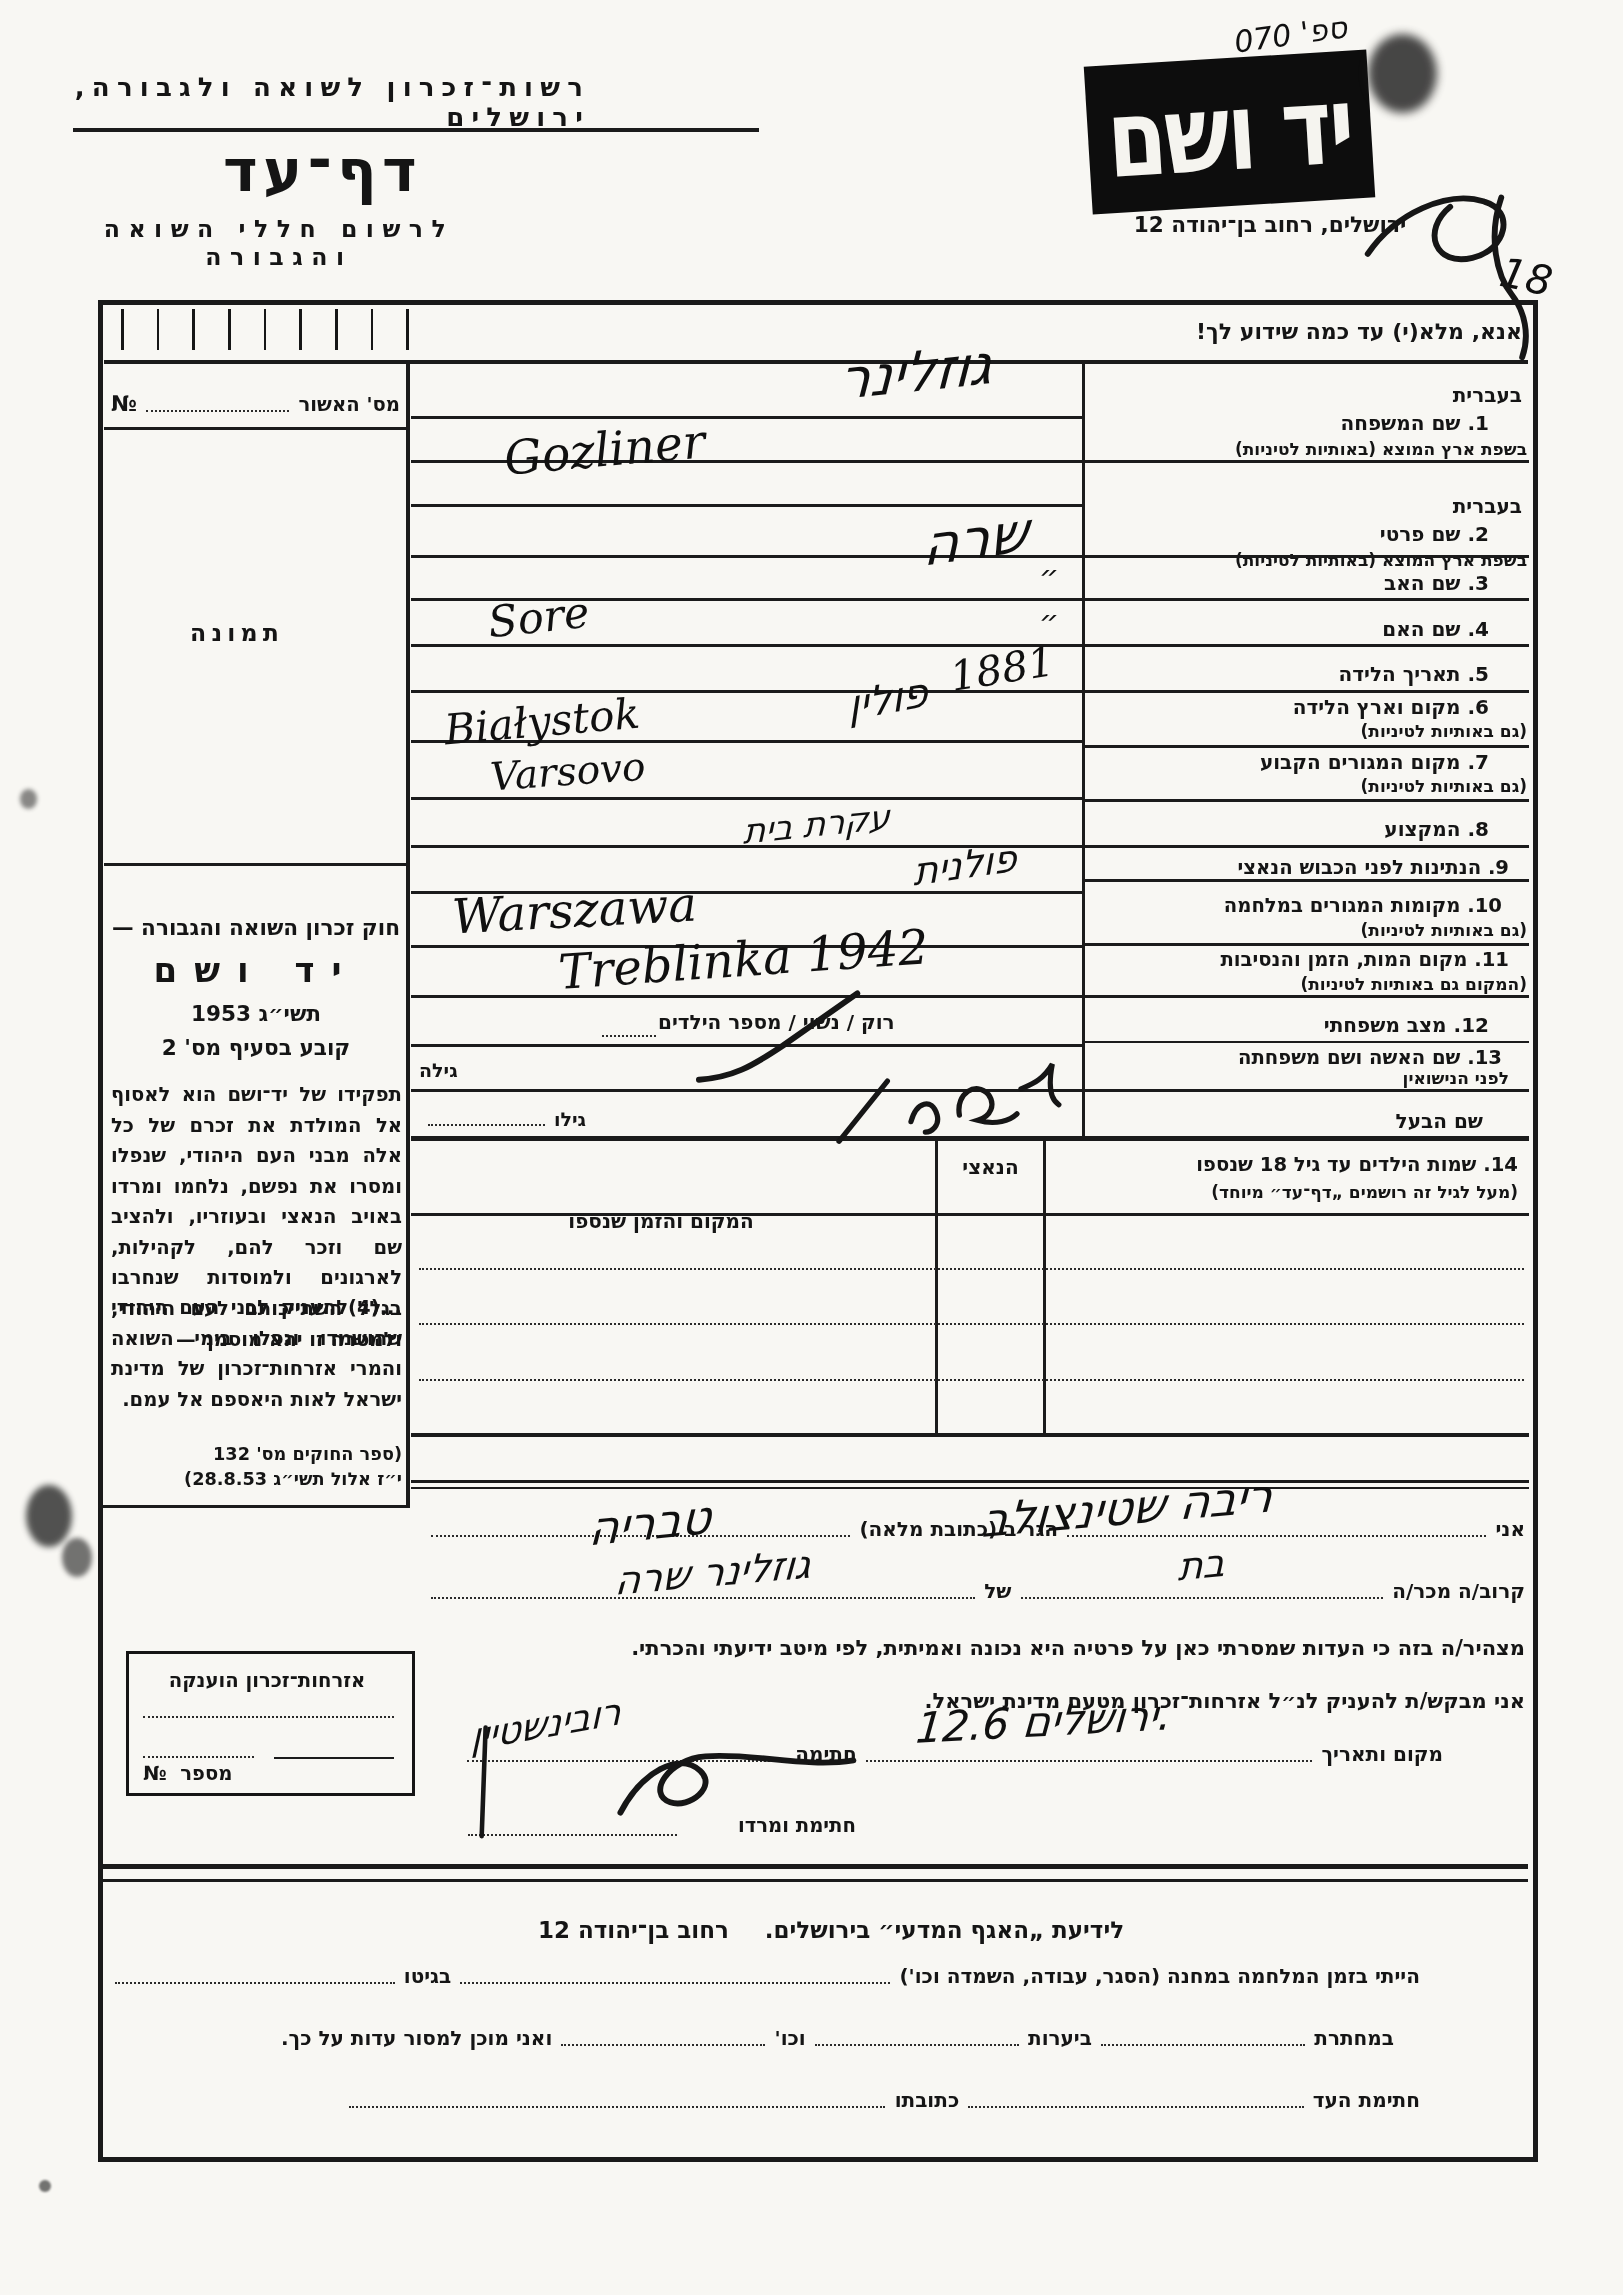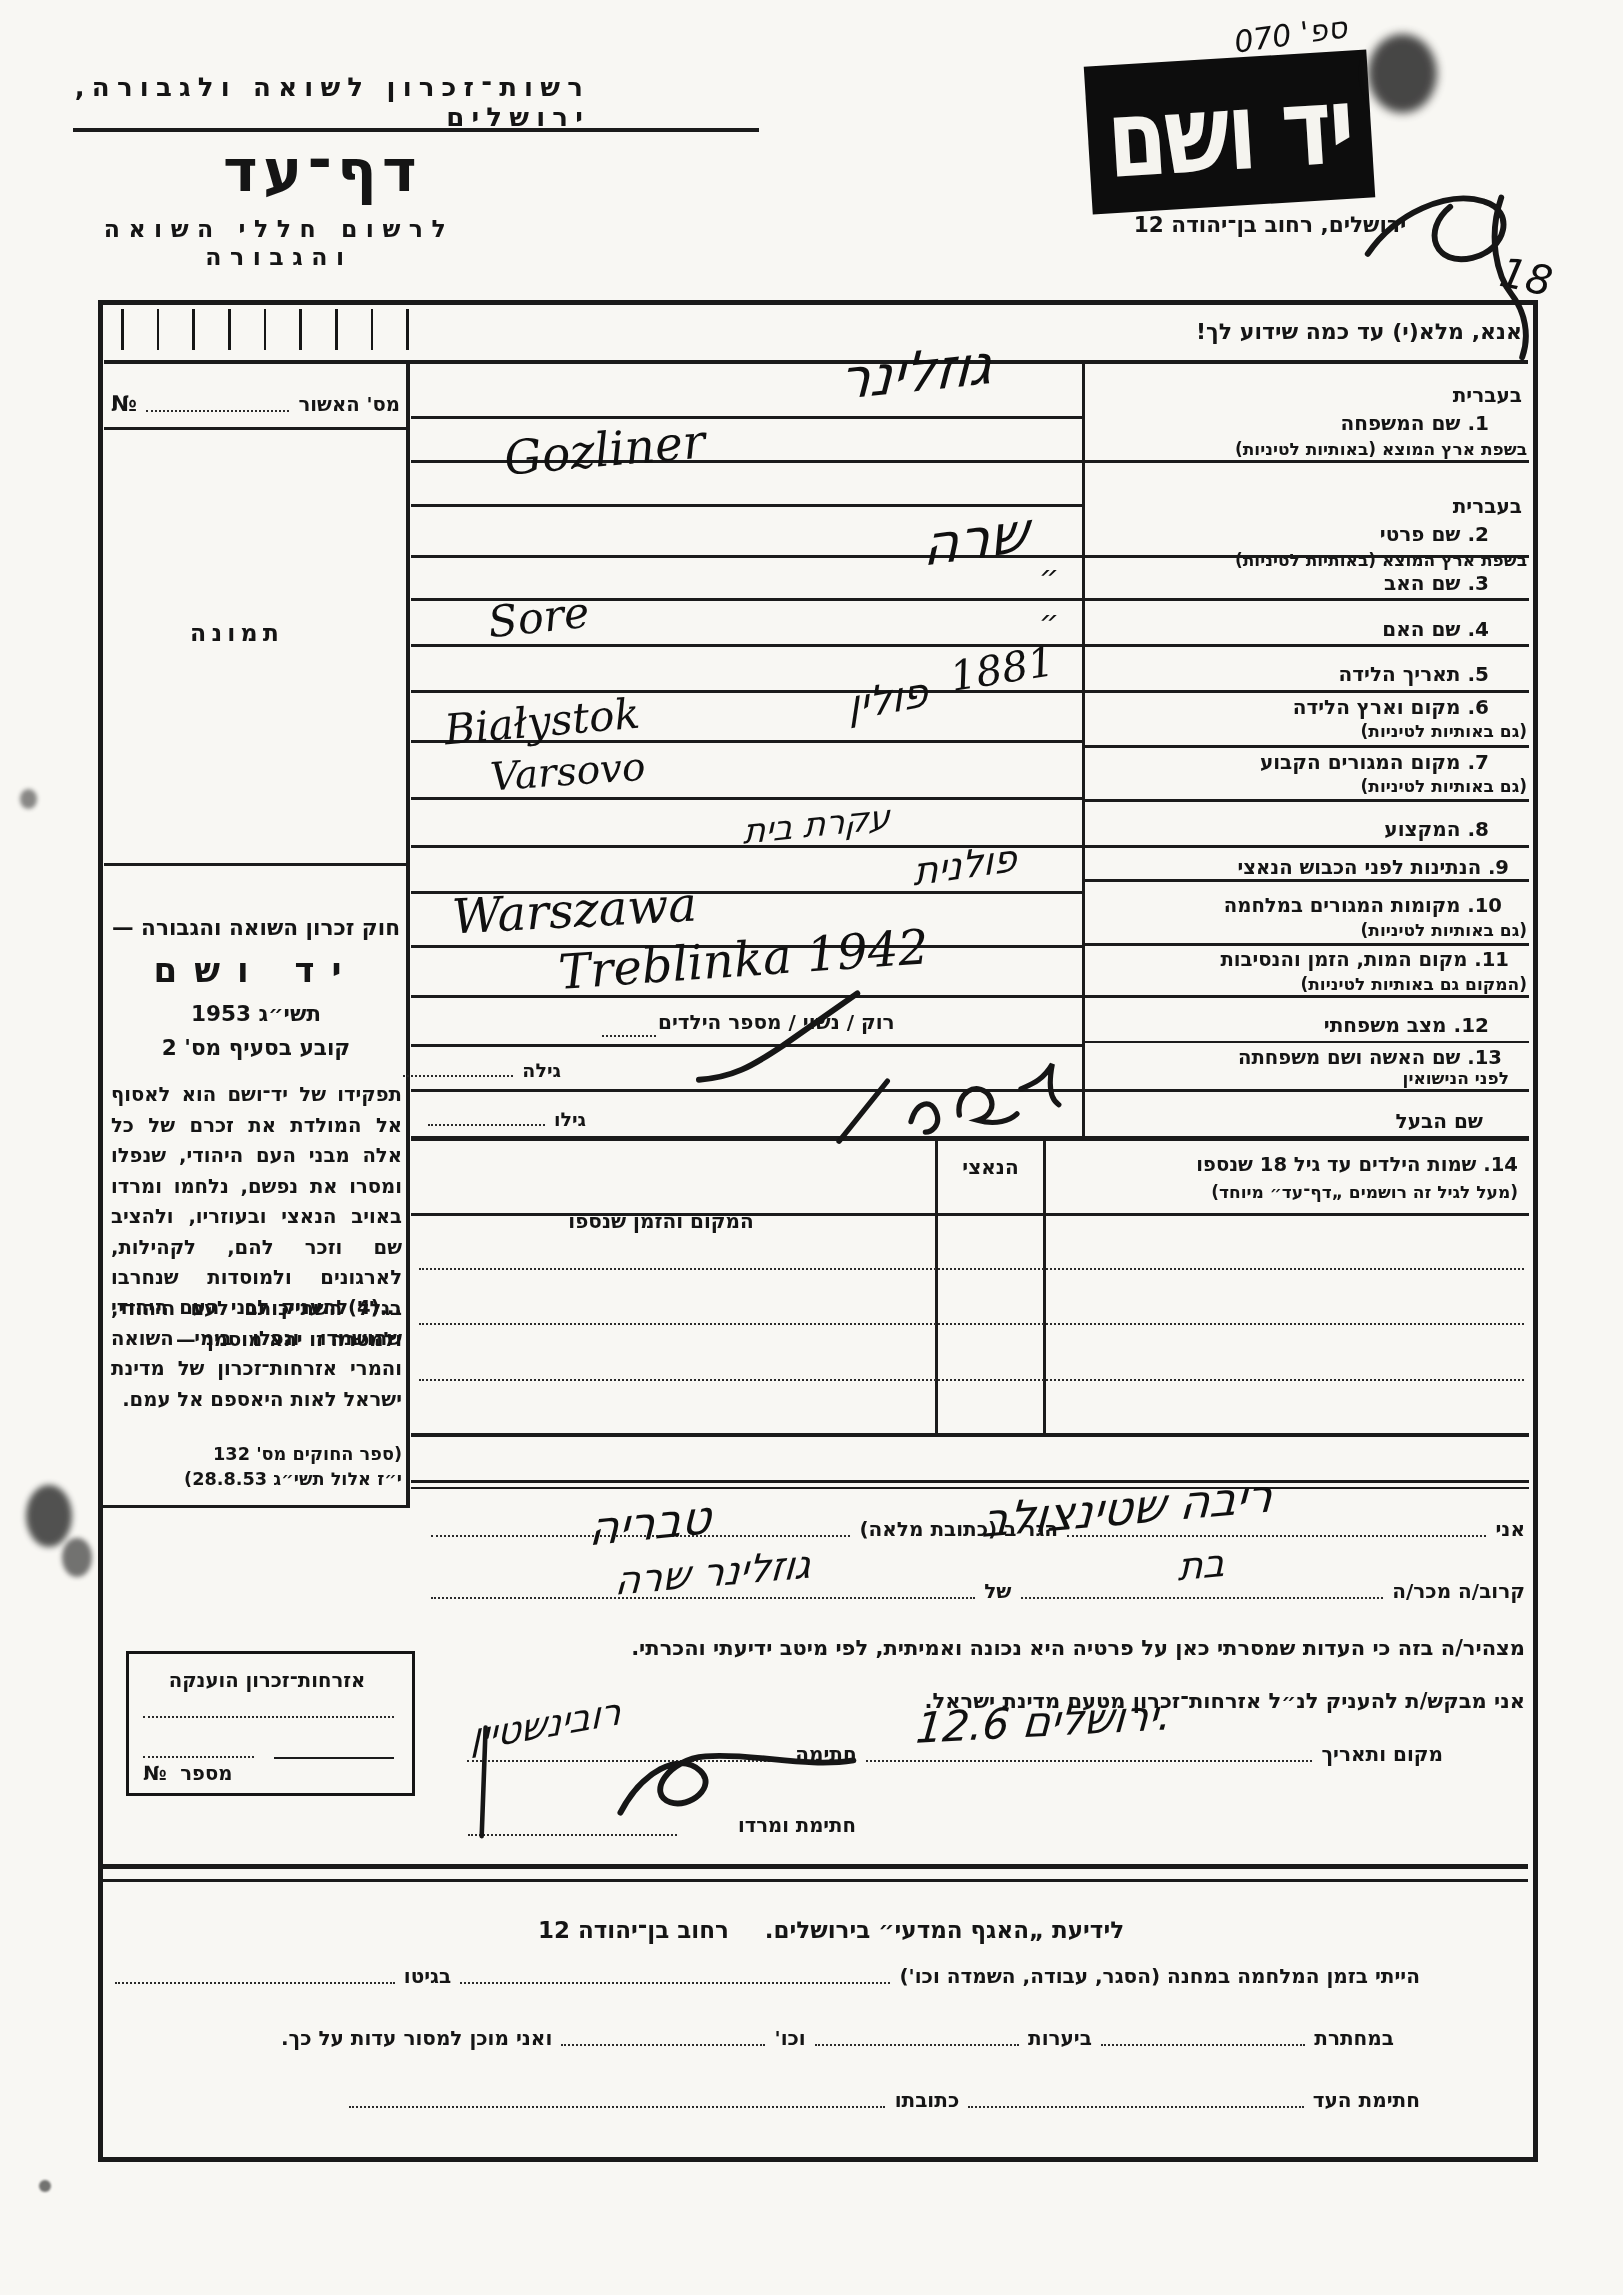--- a/index.html
+++ b/index.html
@@ -144,21 +144,21 @@
   <div class="hl" style="left:411px;top:845px;width:671px;height:2.6px;"></div>
   <div class="hl" style="left:411px;top:891px;width:671px;height:2.6px;"></div>
   <div class="hl" style="left:411px;top:945px;width:671px;height:2.6px;"></div>
   <div class="hl" style="left:411px;top:995px;width:671px;height:2.6px;"></div>
   <div class="hl" style="left:411px;top:1044px;width:671px;height:2.6px;"></div>
   <div class="hl" style="left:411px;top:1089px;width:671px;height:2.6px;"></div>
 
   <div class="abs rtl b" style="left:658px;top:1010px;font-size:20px;">רוק / נשוי / מספר הילדים</div>
   <div class="dotl" style="left:602px;top:1034px;width:54px;"></div>
 
-  <div class="row" style="left:394px;top:1059px;width:167px;font-size:19px;">
+  <div class="row" style="left:419px;top:1059px;width:167px;font-size:19px;flex-direction:column;">
     <span>גילה</span>
     <span class="fill"></span>
   </div>
   <div class="row" style="left:419px;top:1108px;width:167px;font-size:19px;">
     <span>גילו</span>
     <span class="fill"></span>
   </div>
 
   <div class="hl" style="left:411px;top:1136px;width:1118px;height:4.6px;"></div>
   <div class="vl" style="left:935px;top:1141px;width:2.6px;height:294px;"></div>

